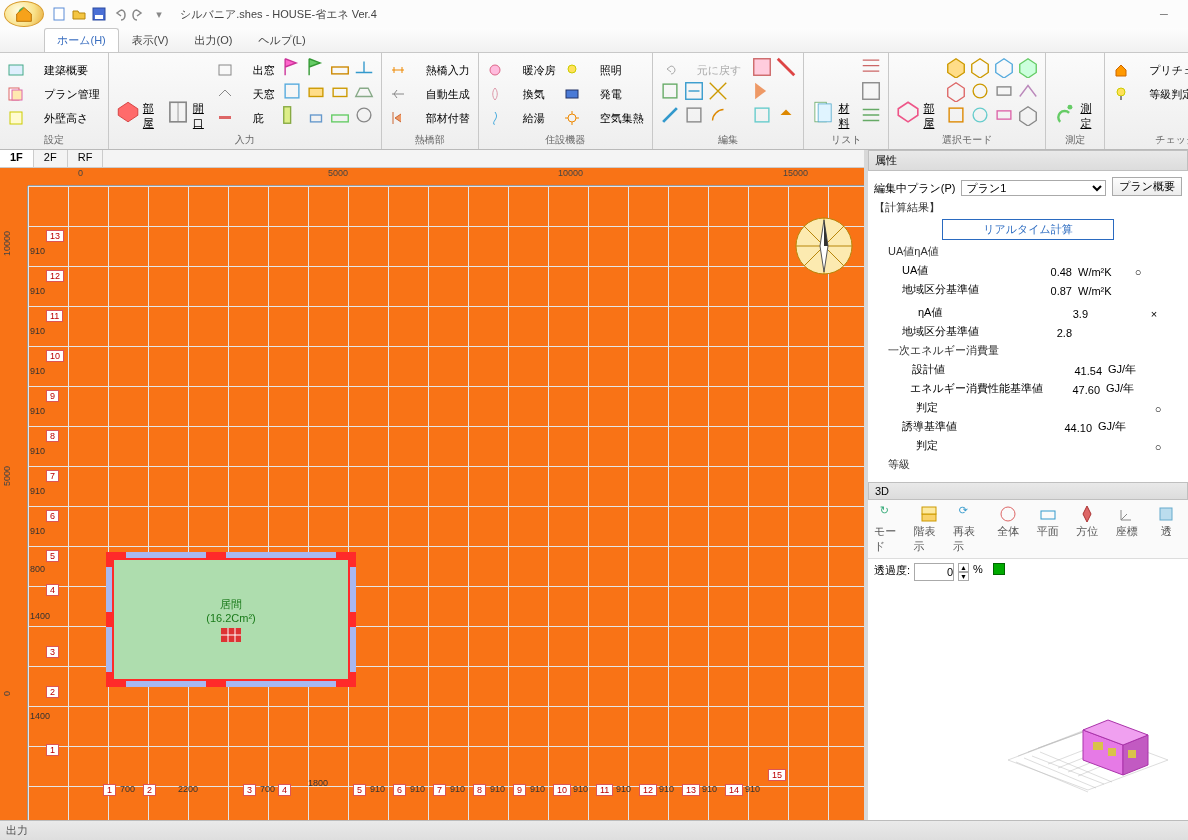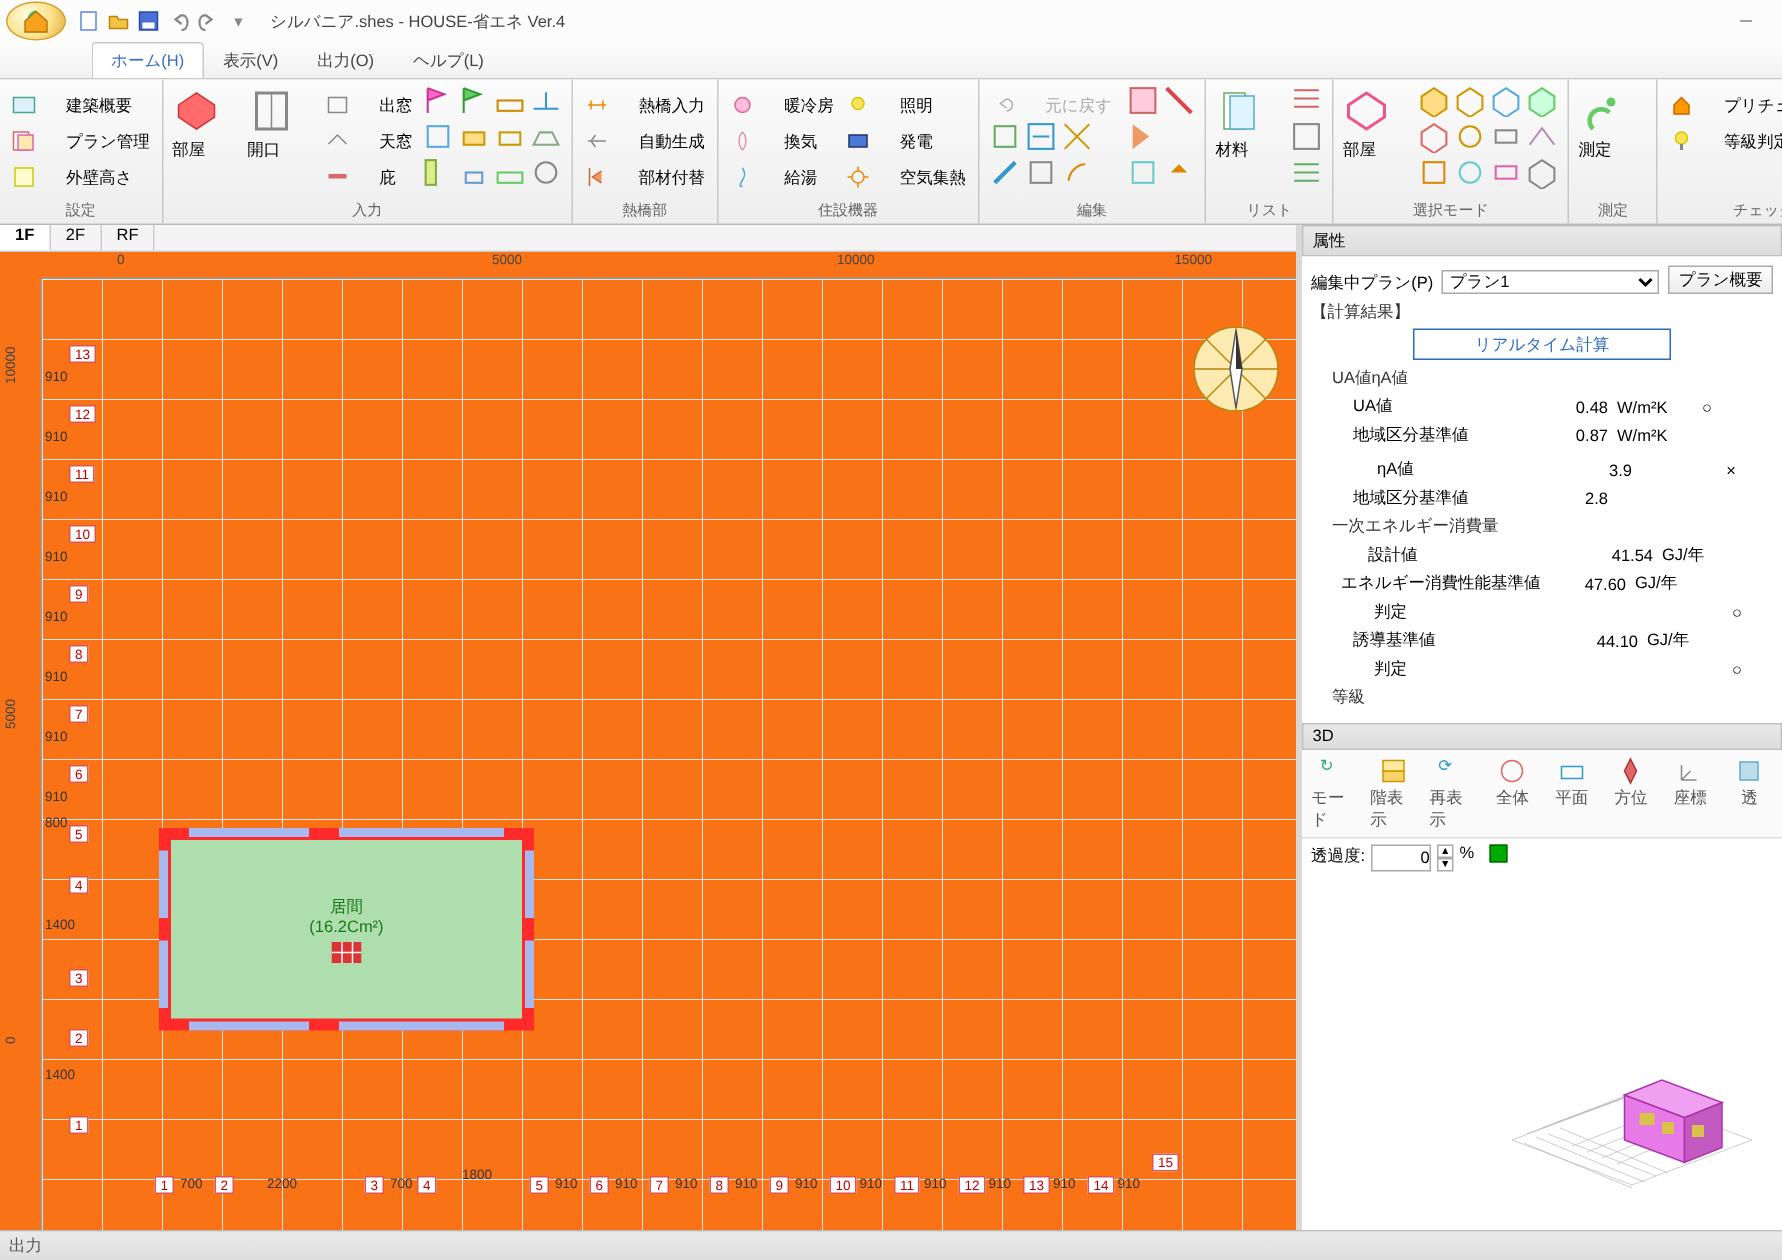--- a/index.html
+++ b/index.html
@@ -3,28 +3,28 @@
 <meta charset="utf-8">
 <style>
 * { box-sizing: border-box; margin: 0; padding: 0; font-family: "Meiryo UI", "MS PGothic", sans-serif; font-size: 11px; }
 body { width: 1188px; height: 840px; background: #fff; overflow: hidden; position: relative; }
 .titlebar { height: 28px; display: flex; align-items: center; padding: 0 4px; background: #fcfcfc; }
 .app-logo { width: 40px; height: 26px; border-radius: 50%; background: radial-gradient(circle at 35% 35%, #fffbe0, #f9e28a 55%, #e6a93a 100%); border:1px solid #d89c2d; position:relative; margin-right:4px; display:flex;align-items:center;justify-content:center;}
 .app-logo svg{width:22px;height:22px;}
 .qat { display:flex; gap:2px; margin-left:2px; }
 .qat .qbtn { width:18px; height:18px; display:flex;align-items:center;justify-content:center; }
 .title-text { margin-left:12px; color:#444; }
-.tabs { height: 25px; background: linear-gradient(#fdfdfd,#f1f1f1); border-bottom:1px solid #c8c8c8; display:flex; align-items:flex-end; padding-left:61px;}
+.tabs { height: 25px; background: linear-gradient(#fdfdfd,#f1f1f1); border-bottom:1px solid #c8c8c8; display:flex; align-items:flex-end; padding-left:44px;}
 .tabs .tab { padding:4px 12px; color:#444; cursor:default; border:1px solid transparent; border-bottom:none; }
 .tabs .tab.active { background:#fff; border-color:#c8c8c8; border-radius:3px 3px 0 0; color:#3b6fc0;}
 .ribbon { height: 97px; background: linear-gradient(#fbfbfb,#eeeeee); border-bottom:1px solid #b9b9b9; display:flex; }
 .ribgrp { border-right:1px solid #c8c8c8; padding:3px 6px 0 6px; display:flex; flex-direction:column; height:100%; }
 .ribgrp .body { display:flex; gap:4px; flex:1; }
 .ribgrp .label { text-align:center; font-size:10px; color:#666; padding:2px 0;}
-.bigbtn { width:46px; display:flex; flex-direction:column; align-items:flex-start; gap:2px; padding-top:2px; }
+.bigbtn { width:46px; display:flex; flex-direction:row; align-items:flex-end; gap:2px; padding-top:2px;text-decoration:underline; }
 .bigbtn .ic { width:32px;height:32px; }
 .smallrow { display:flex; flex-direction:column; gap:2px; }
 .smallbtn { display:flex; align-items:flex-end; gap:20px; height:22px; padding:0 2px; white-space:nowrap;}
 .smallbtn .ic{width:16px;height:16px;}
 .iconbtn { width:22px;height:22px;display:flex;align-items:center;justify-content:center; }
 .workspace { position:absolute; top:150px; left:0; right:0; bottom:20px; display:flex; }
 .canvas-area { flex:1; position:relative; background:#f97316; border-right:4px solid #d8d8d8;}
 .floortabs { position:absolute; top:0; left:0; height:18px; display:flex; font-size:11px; background:#f4f4f4; width:100%; border-bottom:1px solid #ccc;}
 .floortabs .ft {padding:1px 10px; border-right:1px solid #ccc;}
 .floortabs .ft.active{background:#fff;font-weight:bold;}
@@ -587,21 +587,21 @@
         <span class="dimlabel" style="left:2px;top:180px">910</span>
       <span class="gridlabel" style="left:18px;top:204px">9</span>
         <span class="dimlabel" style="left:2px;top:220px">910</span>
       <span class="gridlabel" style="left:18px;top:244px">8</span>
         <span class="dimlabel" style="left:2px;top:260px">910</span>
       <span class="gridlabel" style="left:18px;top:284px">7</span>
         <span class="dimlabel" style="left:2px;top:300px">910</span>
       <span class="gridlabel" style="left:18px;top:324px">6</span>
         <span class="dimlabel" style="left:2px;top:340px">910</span>
       <span class="gridlabel" style="left:18px;top:364px">5</span>
-        <span class="dimlabel" style="left:2px;top:357px">800</span>
+        <span class="dimlabel" style="left:2px;top:378px">800</span>
       <span class="gridlabel" style="left:18px;top:398px">4</span>
         <span class="dimlabel" style="left:2px;top:425px">1400</span>
       <span class="gridlabel" style="left:18px;top:460px">3</span>
       <span class="gridlabel" style="left:18px;top:500px">2</span>
         <span class="dimlabel" style="left:2px;top:525px">1400</span>
       <span class="gridlabel" style="left:18px;top:558px">1</span>
 
       <span class="gridlabel" style="top:598px;left:75px">1</span>
         <span class="dimlabel" style="top:598px;left:92px">700</span>
       <span class="gridlabel" style="top:598px;left:115px">2</span>
@@ -686,21 +686,21 @@
       <div class="attr-row indent" style="margin-left:28px;">
         <span style="width:130px">地域区分基準値</span>
         <span class="valcol">2.8</span>
       </div>
       <div class="group-title indent">一次エネルギー消費量</div>
       <div class="attr-row indent" style="margin-left:28px;padding-left:10px;">
         <span style="width:150px">設計値</span>
         <span class="valcol">41.54</span>
         <span class="unitcol">GJ/年</span>
       </div>
-      <div class="attr-row indent" style="margin-left:20px;">
+      <div class="attr-row indent" style="margin-left:36px;">
         <span style="width:150px">エネルギー消費性能基準値</span>
         <span class="valcol">47.60</span>
         <span class="unitcol">GJ/年</span>
       </div>
       <div class="attr-row indent" style="margin-left:42px;">
         <span style="width:136px">判定</span>
         <span class="valcol"></span>
           <span class="unitcol"></span>
         <span class="circlecol">○</span>
       </div>

